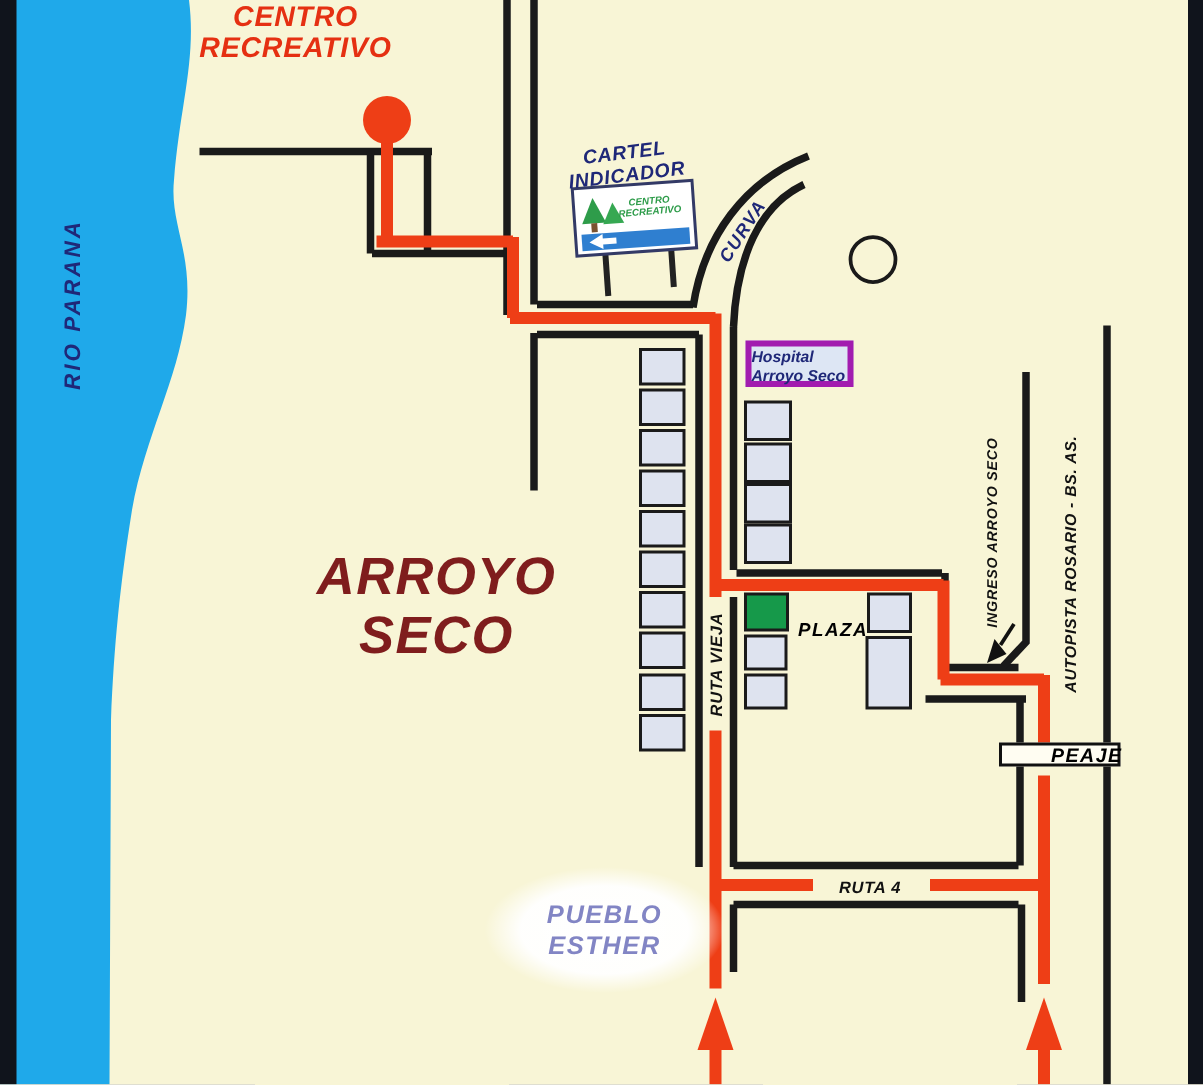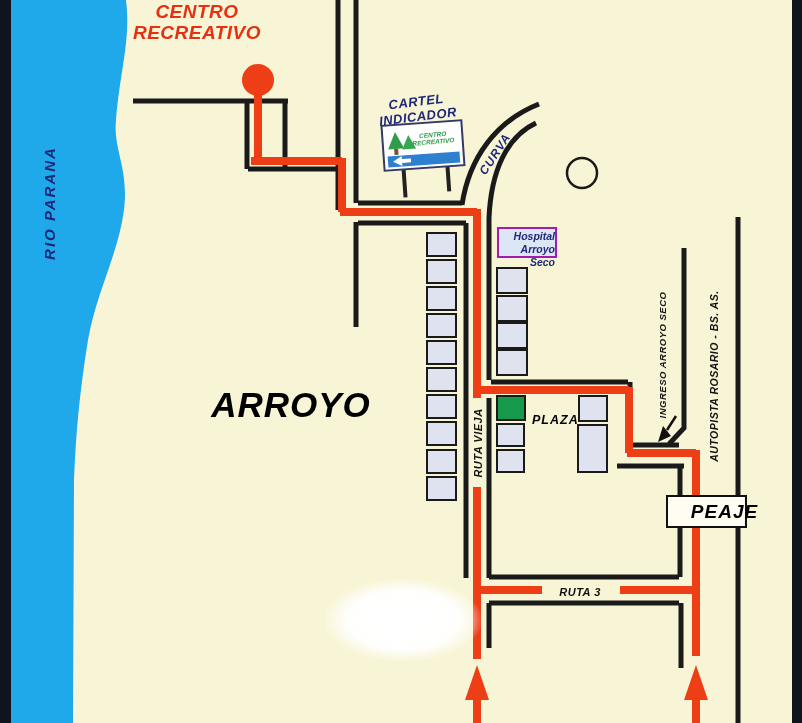--- a/index.html
+++ b/index.html
@@ -13,34 +13,34 @@
   .lbl div{text-align:center;}
   .rot90{transform:translate(-50%,-50%) rotate(-90deg);}
   .l-centro{color:#e53012;font-size:19px;line-height:21px;letter-spacing:.5px;text-align:center;}
   .l-rio{color:#1f2878;font-size:15px;letter-spacing:2px;}
   .l-cartel{color:#1f2878;font-size:13px;line-height:15px;letter-spacing:.5px;
             transform:translate(-50%,-50%) rotate(-7deg);text-align:center;}
   .l-billboard{color:#2e9c4a;font-size:6.5px;line-height:7px;
             transform:translate(-50%,-50%) rotate(-5deg);text-align:center;}
   .l-curva{color:#1f2878;font-size:12px;letter-spacing:1px;
             transform:translate(-50%,-50%) rotate(-57deg);}
-  .l-hospital{position:absolute;left:497px;top:227px;width:60px;height:31px;
-            background:#dde6f4;border:2px solid #a21caf;box-sizing:border-box;
+  .l-hospital{position:absolute;left:497px;top:227px;width:72px;height:31px;
+            background:#dde6f4;border:4px solid #a21caf;box-sizing:border-box;
             color:#1f2878;font-size:10.5px;line-height:13px;font-weight:bold;
-            text-align:right;padding-top:1px;}
-  .l-arroyo{color:#000000;font-size:35px;line-height:39px;letter-spacing:1px;text-align:center;}
+            text-align:left;padding-top:1px;}
+  .l-arroyo{color:#7f1d1d;font-size:35px;line-height:39px;letter-spacing:1px;text-align:center;}
   .l-rutavieja{font-size:11px;letter-spacing:.5px;}
   .l-plaza{position:absolute;left:532px;top:403px;transform:none;font-size:12.5px;
             letter-spacing:1px;font-weight:bold;margin-top:10px;}
   .l-ingreso{font-size:9.5px;letter-spacing:.5px;}
   .l-autopista{font-size:10.5px;letter-spacing:.5px;font-weight:bold;}
-  .l-peaje{position:absolute;left:666px;top:495px;width:81px;height:33px;
+  .l-peaje{position:absolute;left:666px;top:495px;width:81px;height:16px;
             background:#fffdf2;border:2.5px solid #111;box-sizing:border-box;
             display:flex;align-items:center;justify-content:center;
-            font-size:19px;font-weight:bold;letter-spacing:1px;padding-left:36px;}
+            font-size:13px;font-weight:bold;letter-spacing:1px;padding-left:36px;}
   .l-ruta12{font-size:11px;letter-spacing:.5px;}
   .l-pueblo{color:#8285c4;font-size:17px;line-height:21px;letter-spacing:1px;text-align:center;}
 </style>
 </head>
 <body>
 
 <div id="map">
 
   <svg width="802" height="723" viewBox="0 0 802 723">
     <defs>
@@ -160,30 +160,35 @@
 
   <div class="lbl l-curva" style="left:495px;top:154px;">CURVA</div>
 
   <div class="l-hospital">
     <div>Hospital</div>
     <div>Arroyo Seco</div>
   </div>
 
   <div class="lbl l-arroyo" style="left:291px;top:404px;">
     <div>ARROYO</div>
+    <div>SECO</div>
   </div>
 
   <div class="lbl rot90 l-rutavieja" style="left:478px;top:443px;">RUTA VIEJA</div>
 
   <div class="l-plaza">PLAZA</div>
 
   <div class="lbl rot90 l-ingreso" style="left:662px;top:355px;">INGRESO ARROYO SECO</div>
 
   <div class="lbl rot90 l-autopista" style="left:714px;top:376px;">AUTOPISTA ROSARIO - BS. AS.</div>
 
   <div class="l-peaje">
     <span>PEAJE</span>
   </div>
 
-  <div class="lbl l-ruta12" style="left:580px;top:592px;">RUTA 3</div>
+  <div class="lbl l-ruta12" style="left:580px;top:592px;">RUTA 4</div>
 
+  <div class="lbl l-pueblo" style="left:403px;top:620px;">
+    <div>PUEBLO</div>
+    <div>ESTHER</div>
+  </div>
 
 </div>
 
 </body></html>

